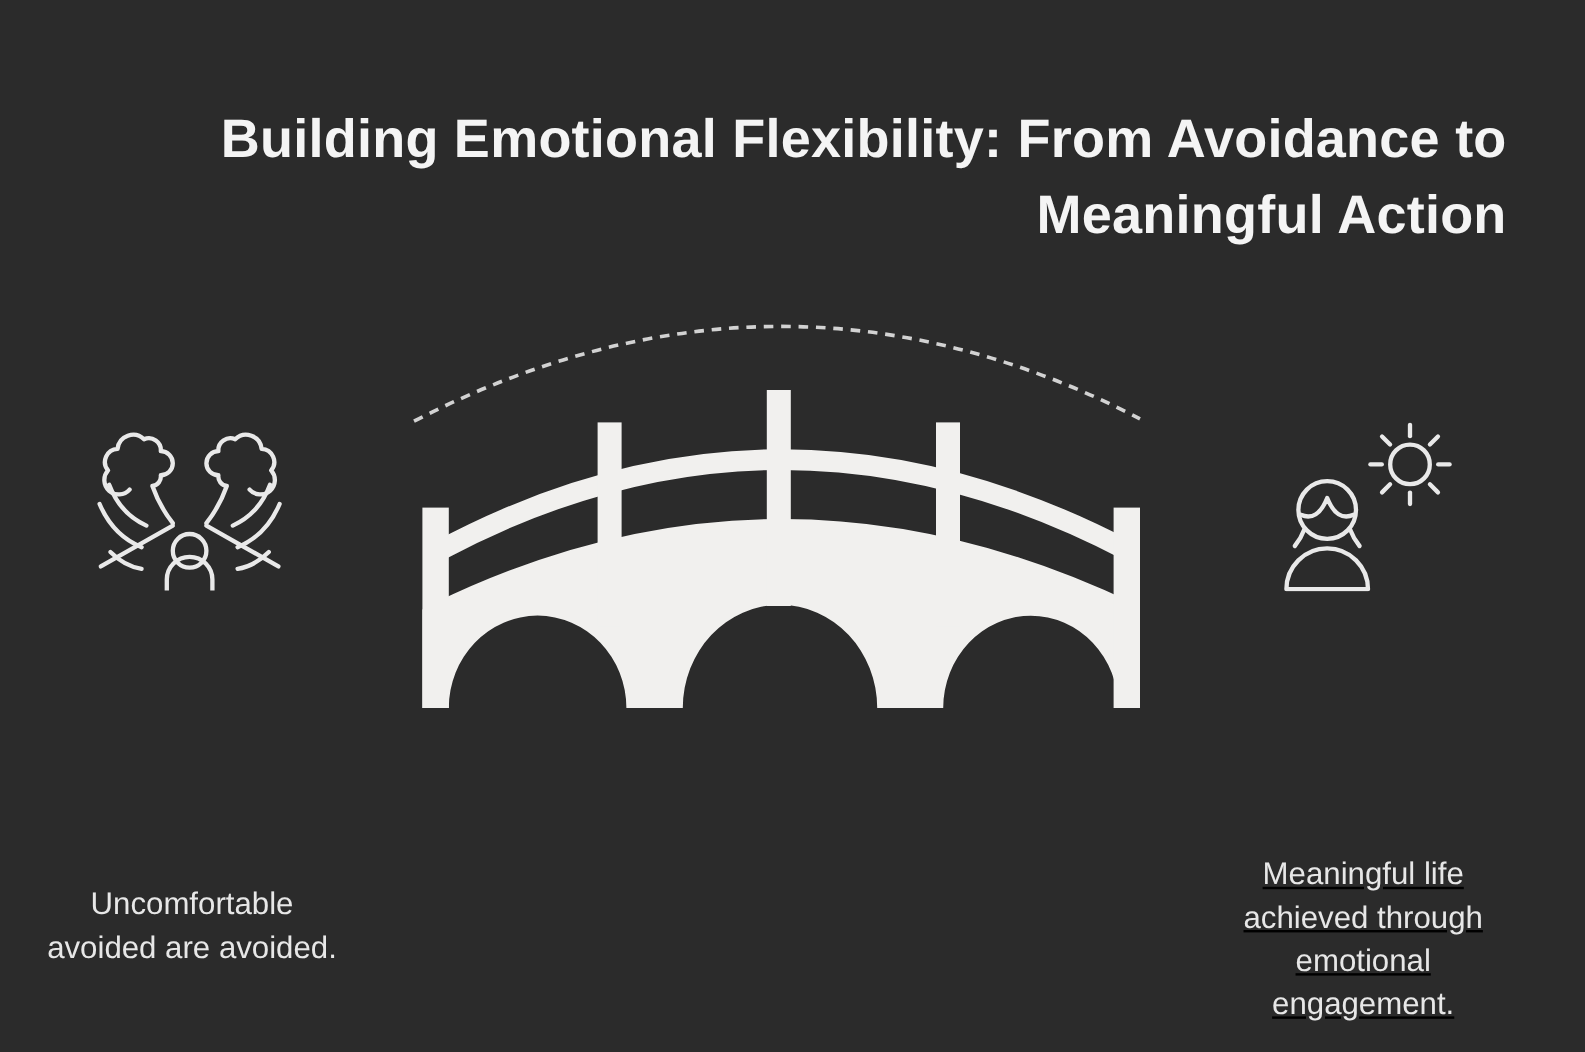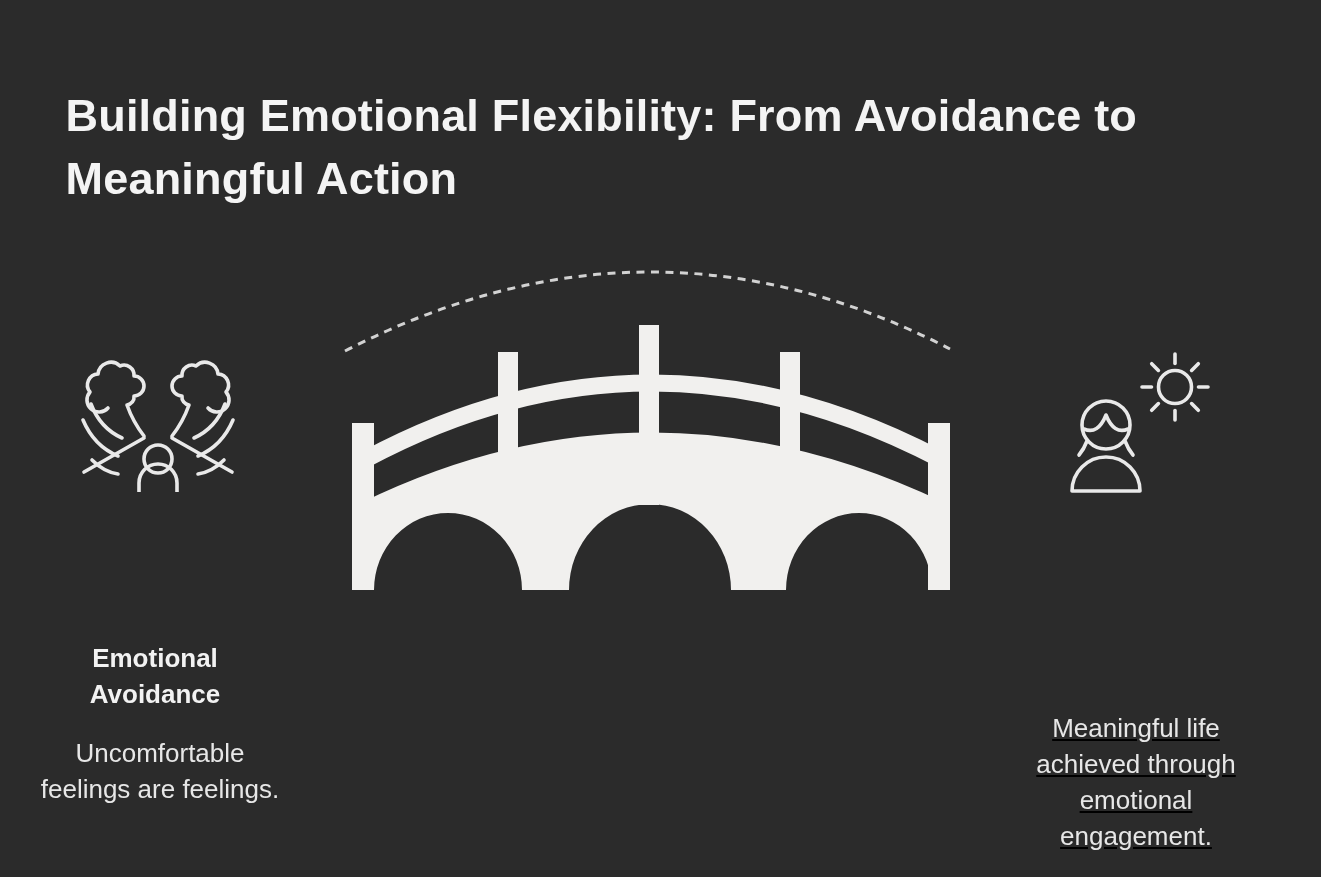--- a/index.html
+++ b/index.html
@@ -17,21 +17,21 @@
     height: 877px;
     background: #2b2b2b;
   }
   .page-title {
     position: absolute;
     top: 84px;
     left: 0;
     right: 0;
     margin: 0 auto;
     max-width: 1190px;
-    text-align: left;
+    text-align: right;
     font-size: 45px;
     font-weight: 700;
     line-height: 63px;
     color: #f4f4f4;
     letter-spacing: 0.2px;
   }
   .icon-box { position: absolute; }
   .storm-icon   { left: 78px;   top: 342px; width: 160px; height: 150px; }
   .bridge-box   { left: 338px;  top: 262px; width: 622px; height: 332px; }
   .flex-icon    { left: 1066px; top: 351px; width: 150px; height: 142px; }
@@ -123,24 +123,21 @@
     </g>
     <g class="line-icon">
       <circle cx="40" cy="74" r="24"></circle>
       <path d="M 18 78 Q 32 84 40 64 Q 48 84 62 78"></path>
       <path d="M 21 90 Q 18 98 13 104"></path>
       <path d="M 59 90 Q 62 98 67 104"></path>
       <path d="M 6 140 A 34 34 0 0 1 74 140 L 6 140 Z"></path>
     </g>
   </svg>
 
-  <div class="label-block left-heading">
-    <p class="label-heading">Emotional Avoidance</p>
-  </div>
   <div class="label-block left-desc">
-    <p class="label-desc">Uncomfortable feelings are feelings.</p>
+    <p class="label-desc">Uncomfortable avoided are avoided.</p>
   </div>
 
   <div class="label-block right-desc">
     <p class="label-desc">Meaningful life achieved through emotional engagement.</p>
   </div>
 
 </div>
 
 </body></html>

